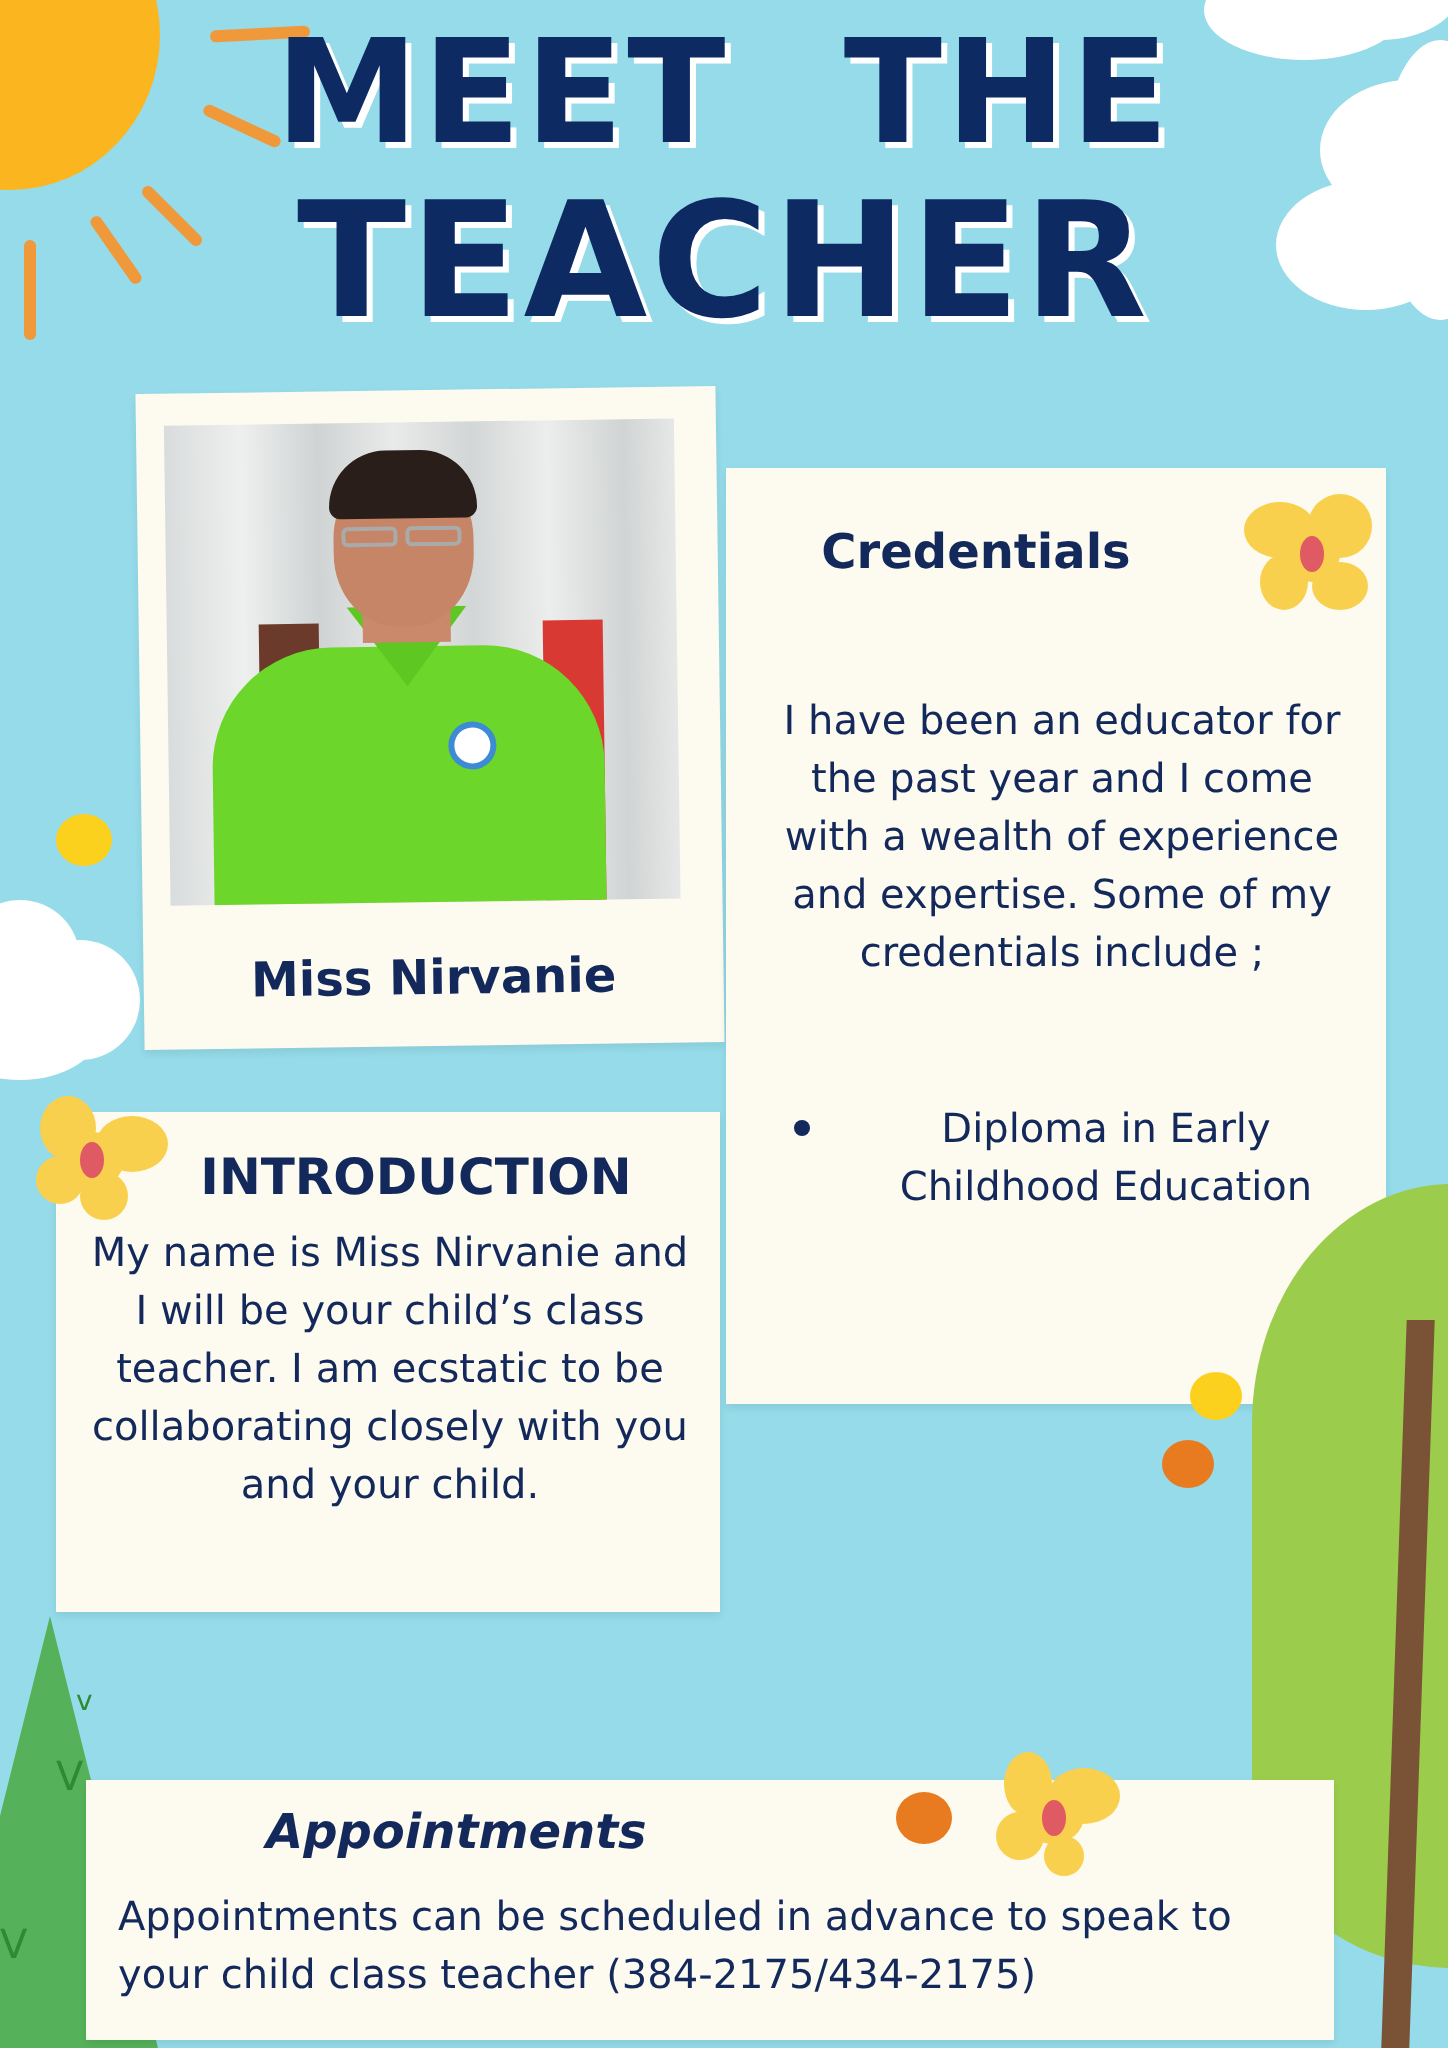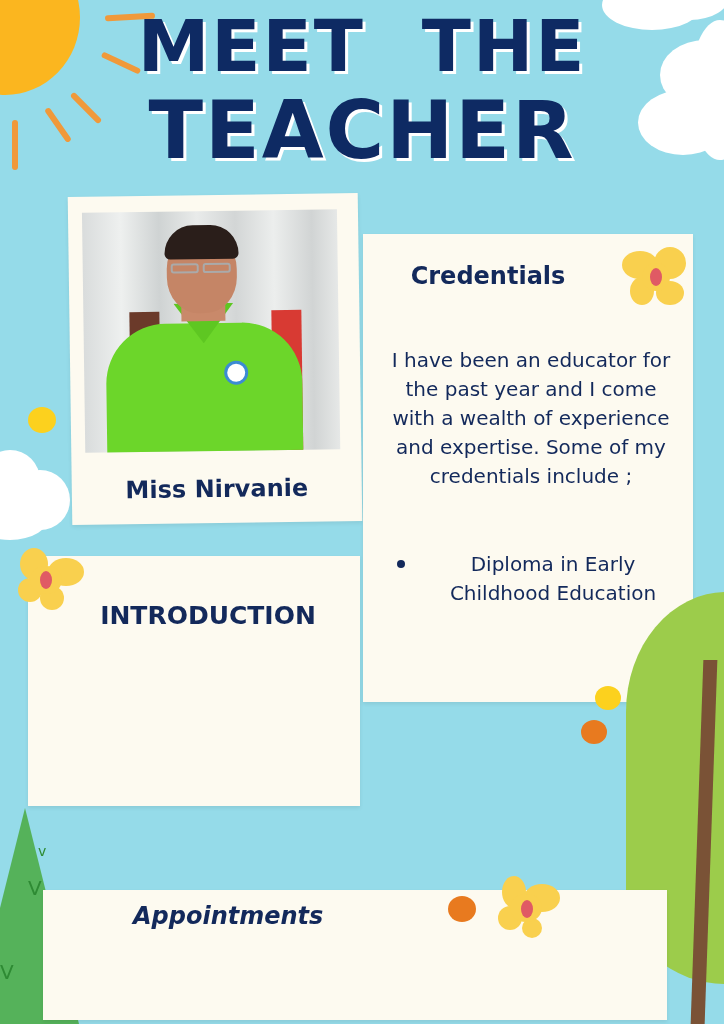--- a/index.html
+++ b/index.html
@@ -75,21 +75,22 @@
 <svg class="flower" style="left:620px;top:245px;" viewBox="0 0 68 64">
   <ellipse cx="20" cy="20" rx="18" ry="14" fill="#f9d04e"></ellipse>
   <ellipse cx="50" cy="18" rx="16" ry="16" fill="#f9d04e"></ellipse>
   <ellipse cx="22" cy="46" rx="12" ry="14" fill="#f9d04e"></ellipse>
   <ellipse cx="50" cy="48" rx="14" ry="12" fill="#f9d04e"></ellipse>
   <ellipse cx="36" cy="32" rx="14" ry="14" fill="#f9d04e"></ellipse>
   <ellipse cx="36" cy="32" rx="6" ry="9" fill="#e05a64"></ellipse>
 </svg>
 
 <div class="card" style="left:28px;top:556px;width:332px;height:250px;">
-  <div class="h" style="position:absolute;left:50px;width:260px;top:18px;font-size:25px;margin-top:27px;">INTRODUCTION</div>
+  <div class="h" style="position:absolute;left:50px;width:260px;top:18px;font-size:25px;">INTRODUCTION</div>
+  <div class="body-text" style="position:absolute;left:14px;width:306px;top:56px;">My name is Miss Nirvanie and I will be your child’s class teacher. I am ecstatic to be collaborating closely with you and your child.</div>
 </div>
 <svg class="flower" style="left:16px;top:546px;" viewBox="0 0 68 64">
   <ellipse cx="18" cy="18" rx="14" ry="16" fill="#f9d04e"></ellipse>
   <ellipse cx="50" cy="26" rx="18" ry="14" fill="#f9d04e"></ellipse>
   <ellipse cx="14" cy="44" rx="12" ry="12" fill="#f9d04e"></ellipse>
   <ellipse cx="36" cy="52" rx="12" ry="12" fill="#f9d04e"></ellipse>
   <ellipse cx="30" cy="34" rx="16" ry="14" fill="#f9d04e"></ellipse>
   <ellipse cx="30" cy="34" rx="6" ry="9" fill="#e05a64"></ellipse>
 </svg>
 
@@ -100,20 +101,21 @@
   <div class="abs" style="left:0px;top:960px;font-size:20px;color:#2e8a33;">V</div>
 </div>
 
 <div>
   <div class="abs" style="left:626px;top:592px;width:200px;height:392px;border-radius:100px 100px 100px 100px / 120px 120px 90px 90px;background:#9ccc4b;"></div>
   <div class="abs" style="left:697px;top:660px;width:14px;height:364px;background:#7a5236;transform:skewX(-2deg);"></div>
 </div>
 
 <div class="card" style="left:43px;top:890px;width:624px;height:130px;">
   <div class="h" style="position:absolute;left:90px;top:12px;font-size:24px;text-align:left;font-style:italic;">Appointments</div>
+  <div style="position:absolute;left:16px;top:54px;width:600px;font-size:20px;line-height:29px;color:#13295b;">Appointments can be scheduled in advance to speak to your child class teacher (384-2175/434-2175)</div>
   <div class="abs" style="left:405px;top:6px;width:28px;height:26px;border-radius:50%;background:#e87a1f;"></div>
 </div>
 <svg class="flower" style="left:494px;top:874px;" viewBox="0 0 68 64">
   <ellipse cx="20" cy="18" rx="12" ry="16" fill="#f9d04e"></ellipse>
   <ellipse cx="48" cy="24" rx="18" ry="14" fill="#f9d04e"></ellipse>
   <ellipse cx="16" cy="44" rx="12" ry="12" fill="#f9d04e"></ellipse>
   <ellipse cx="38" cy="54" rx="10" ry="10" fill="#f9d04e"></ellipse>
   <ellipse cx="32" cy="34" rx="16" ry="14" fill="#f9d04e"></ellipse>
   <ellipse cx="33" cy="35" rx="6" ry="9" fill="#e05a64"></ellipse>
 </svg>

